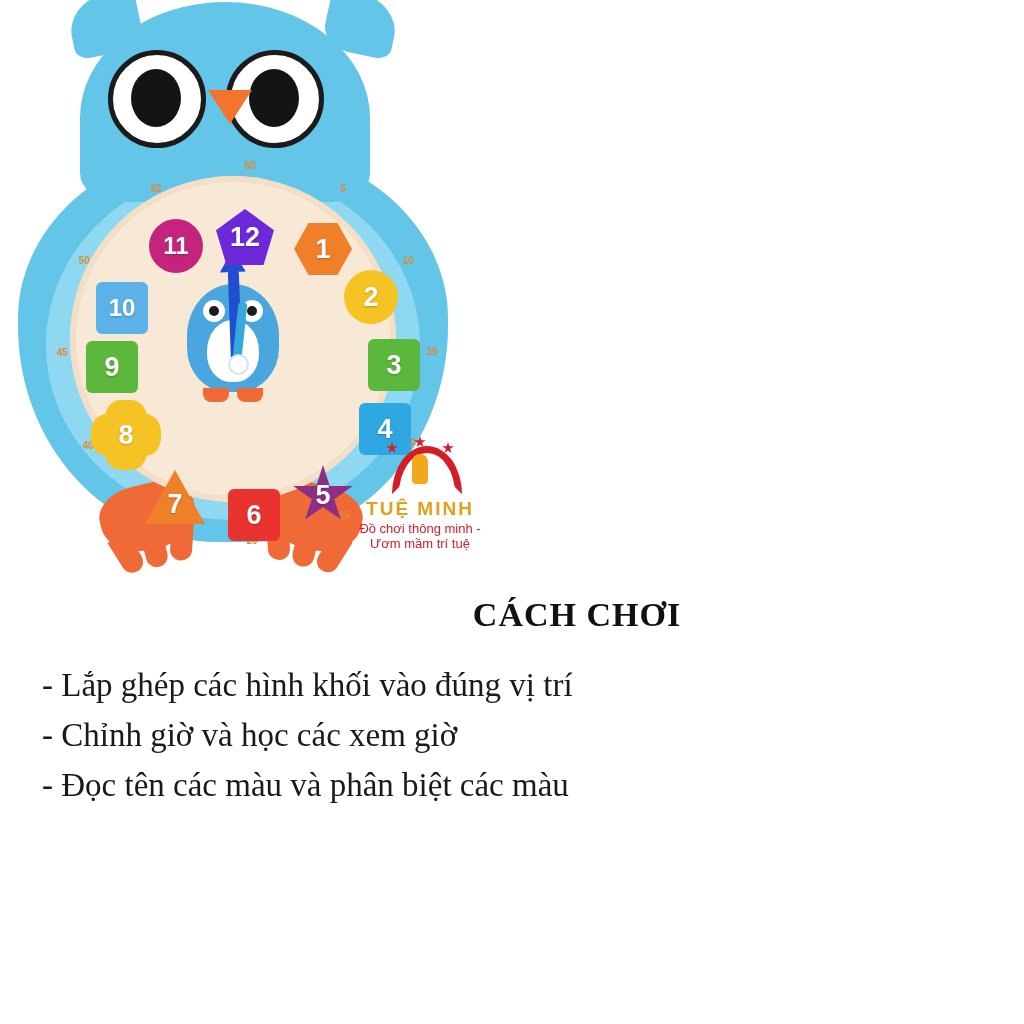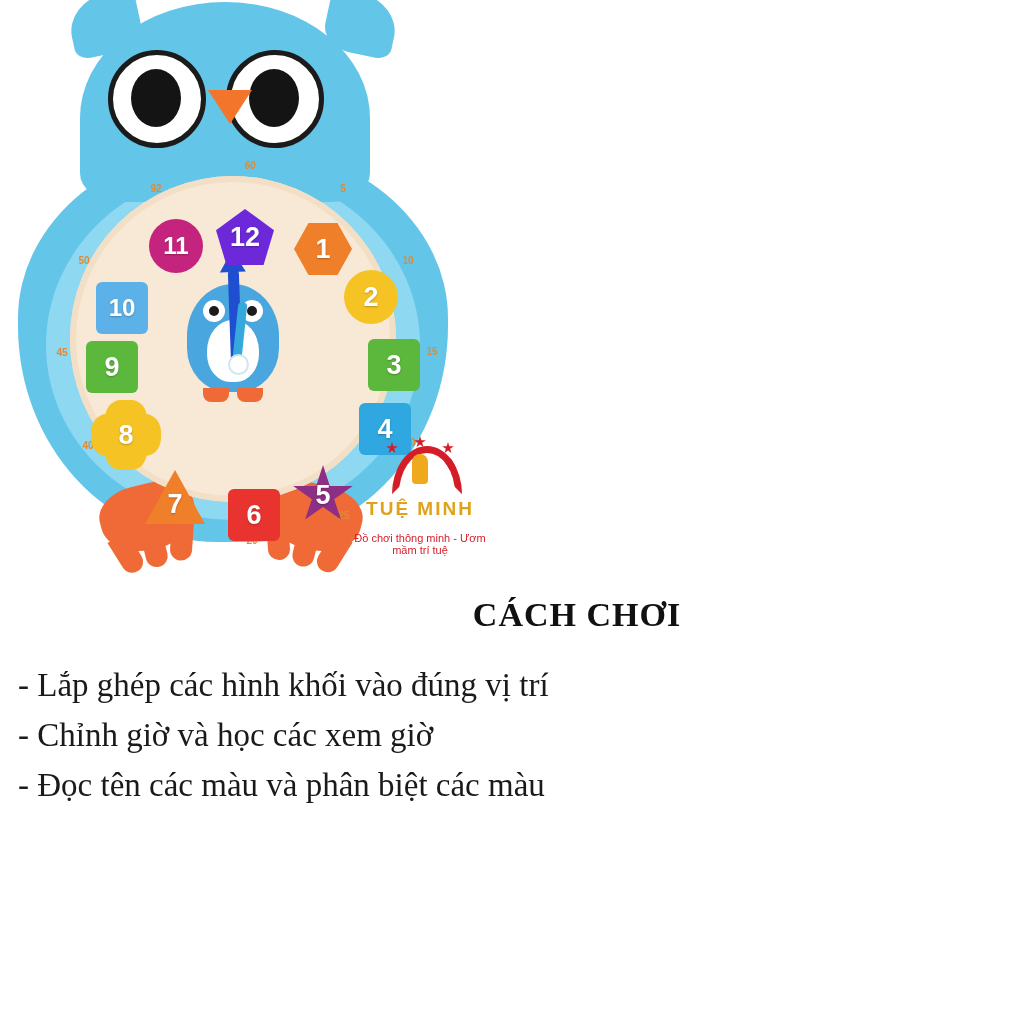--- a/index.html
+++ b/index.html
@@ -262,43 +262,43 @@
   .brand-name {
     font-family: "Liberation Sans", sans-serif;
     font-weight: bold;
     font-size: 19px;
     letter-spacing: 2px;
     color: #e0a21a;
     margin-top: 2px;
   }
   .brand-tag {
     font-family: "Liberation Sans", sans-serif;
-    font-size: 11px;
+    font-size: 13px;
     color: #d51c29;
-    margin-top: 12px;
+    margin-top: 1px;
   }
 
   
   #instructions {
     position: absolute;
     left: 0;
     top: 596px;
     width: 1024px;
   }
   .title {
     text-align: center;
     font-size: 34px;
     font-weight: bold;
     color: #111111;
     letter-spacing: 1px;
     padding-left: 130px;
   }
   .lines {
     margin-top: 26px;
-    padding-left: 18px;
+    padding-left: 42px;
   }
   .line {
     font-size: 33px;
     color: #1a1a1a;
     line-height: 1.52;
     white-space: nowrap;
   }
 </style>
 </head>
 <body>
@@ -326,21 +326,21 @@
       <span class="toe t3"></span>
     </div>
     <div class="foot right">
       <span class="toe t1"></span>
       <span class="toe t2"></span>
       <span class="toe t3"></span>
     </div>
 
     <div class="clock-face"></div>
 
-    <div class="tick-num" style="left:232px; top:163px;font-style:italic;">60</div>
+    <div class="tick-num" style="left:232px; top:163px;">60</div>
     <div class="tick-num" style="left:325px; top:186px;">5</div>
     <div class="tick-num" style="left:390px; top:258px;">10</div>
     <div class="tick-num" style="left:414px; top:349px;">15</div>
     <div class="tick-num" style="left:392px; top:440px;">20</div>
     <div class="tick-num" style="left:326px; top:513px;">25</div>
     <div class="tick-num" style="left:234px; top:538px;">20</div>
     <div class="tick-num" style="left:140px; top:513px;">35</div>
     <div class="tick-num" style="left:70px;  top:443px;">40</div>
     <div class="tick-num" style="left:44px;  top:350px;">45</div>
     <div class="tick-num" style="left:66px;  top:258px;">50</div>

